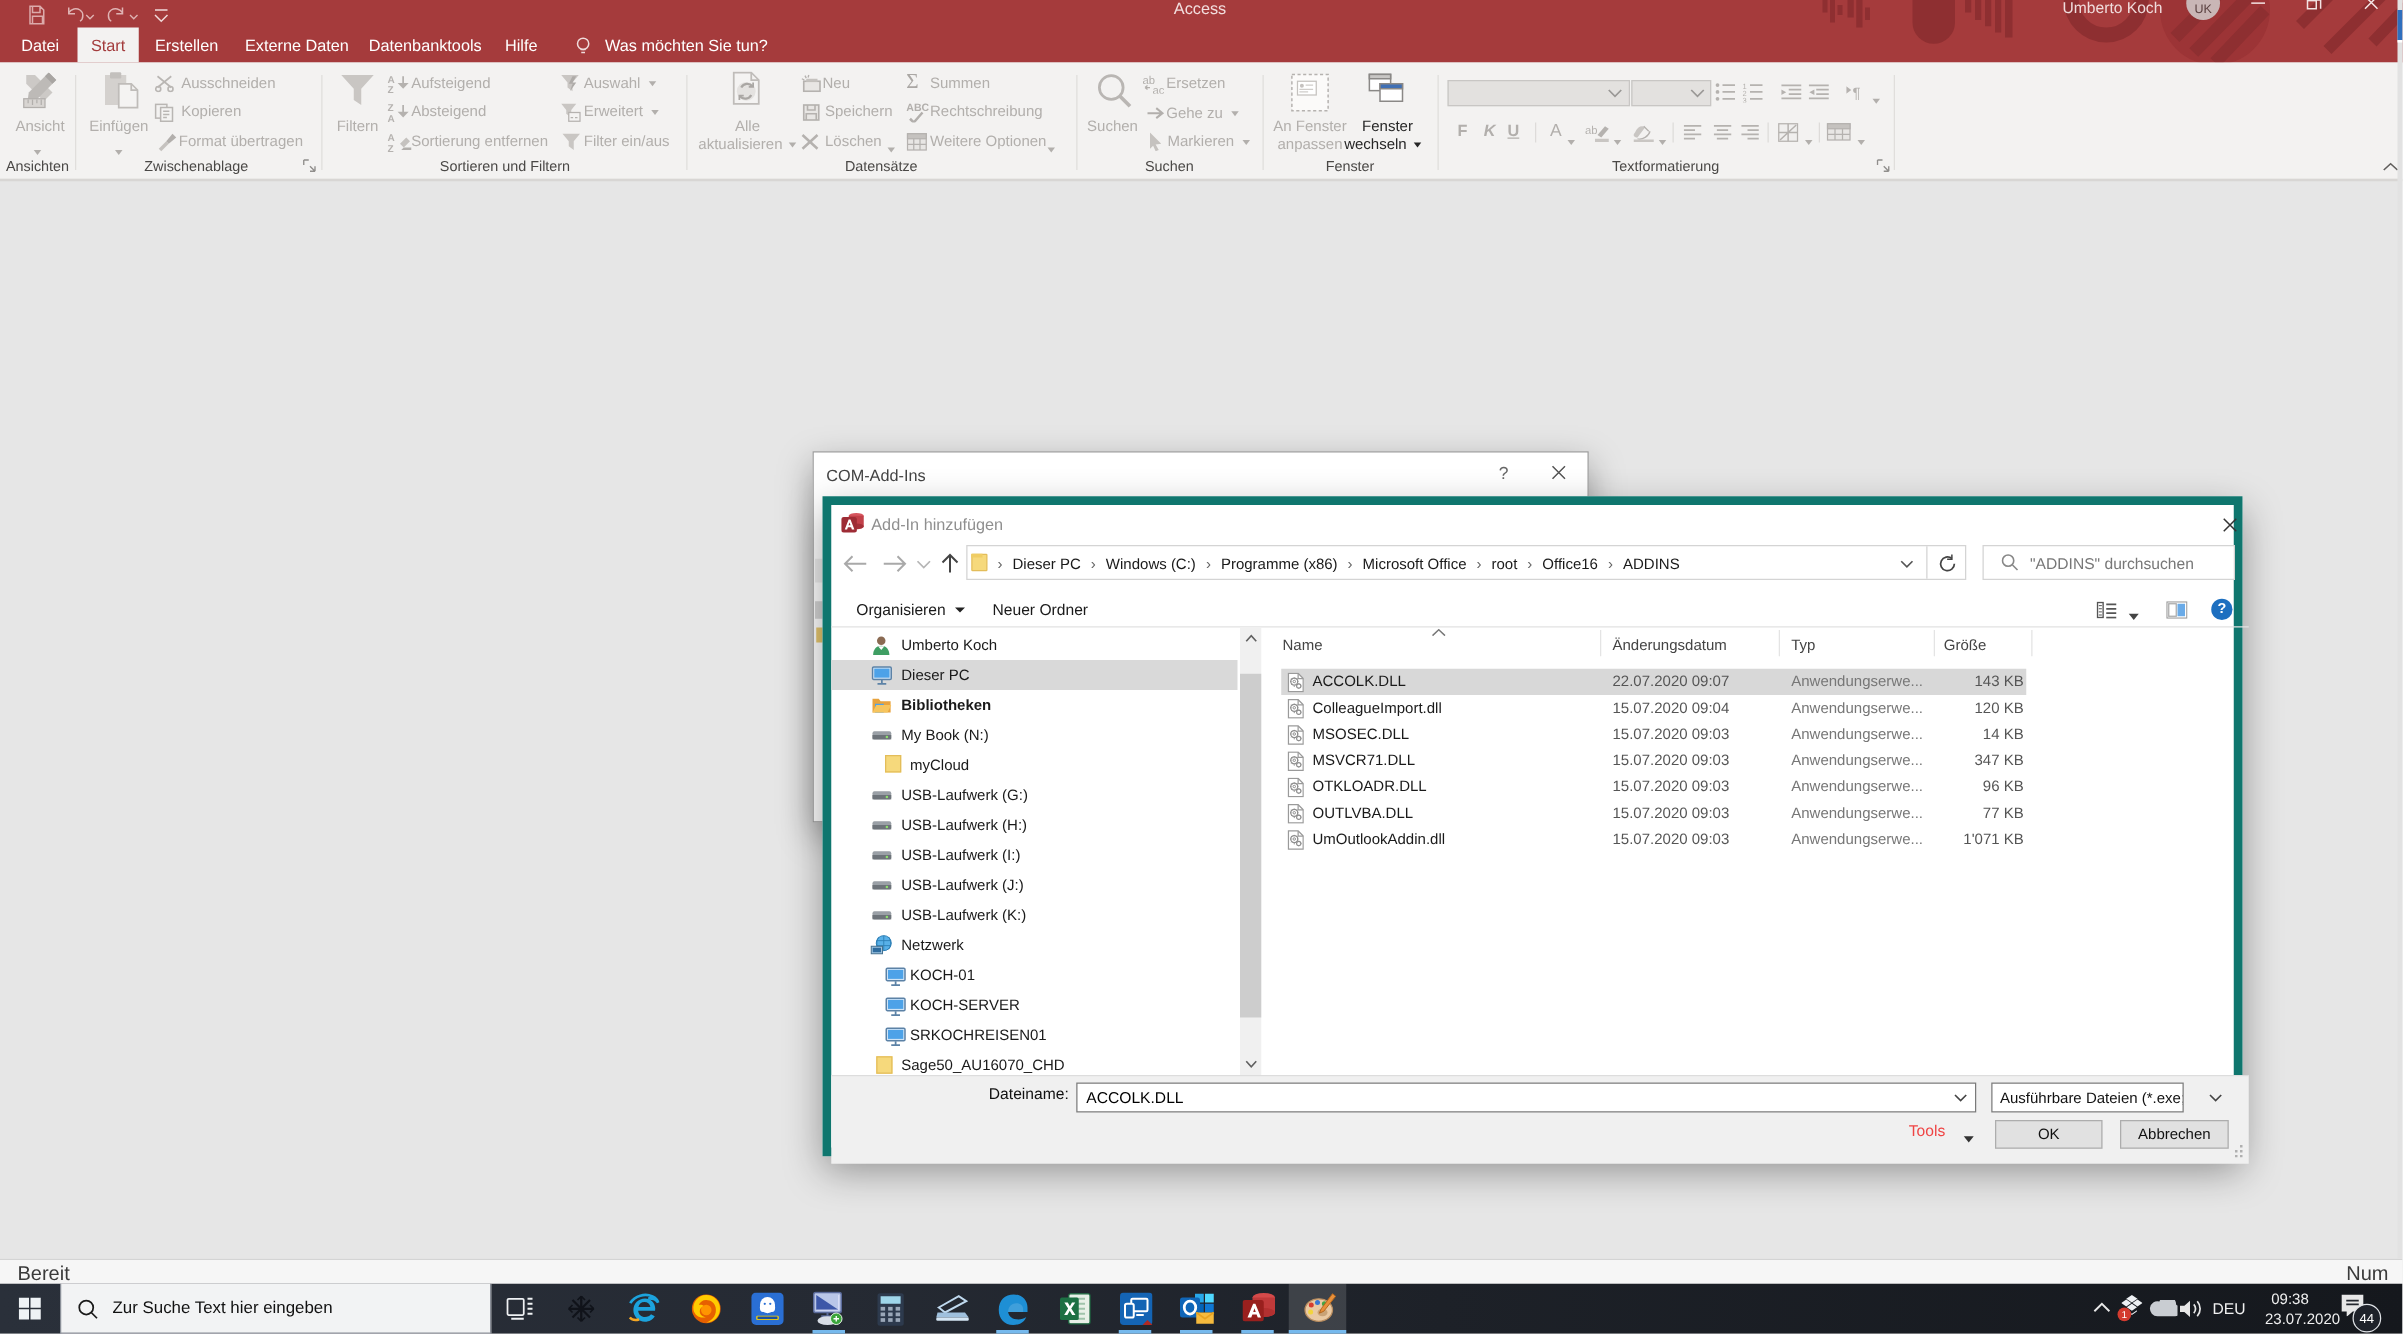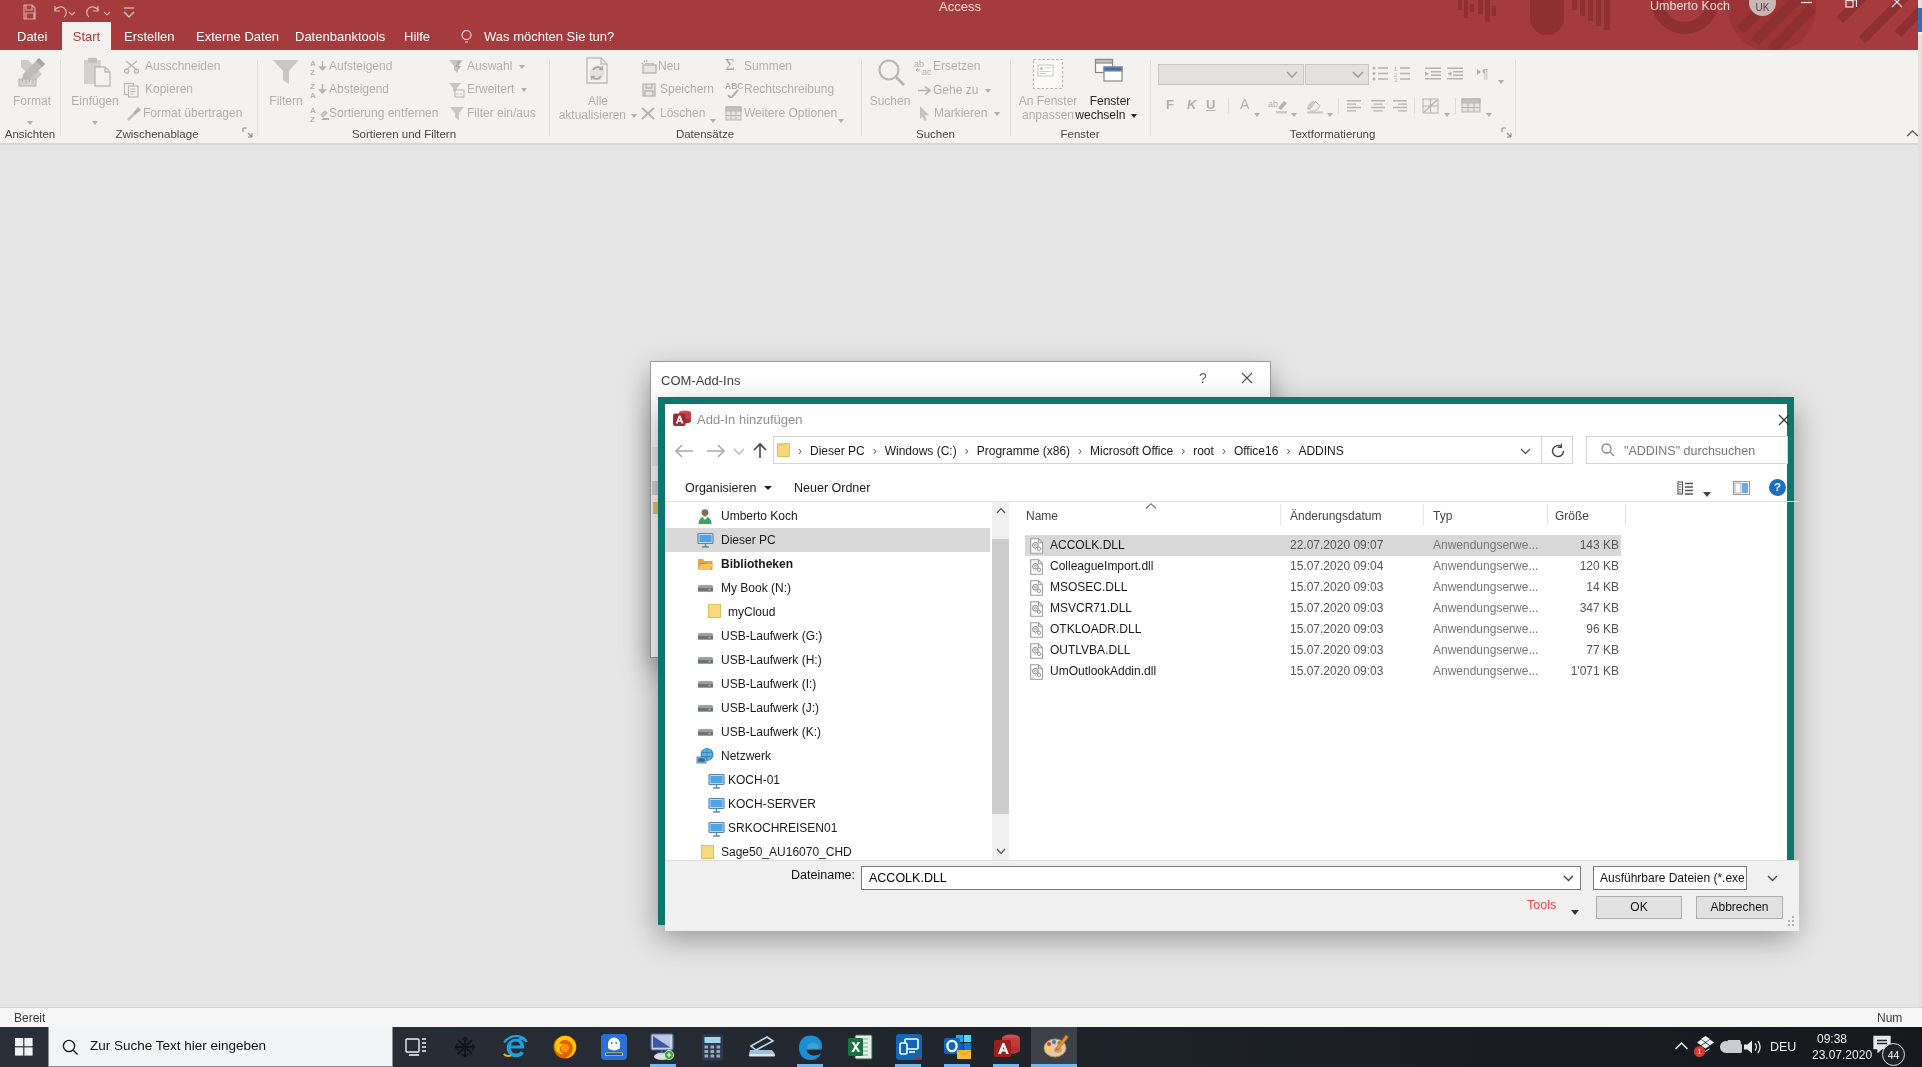--- a/index.html
+++ b/index.html
@@ -11,21 +11,21 @@
   .tab { position:absolute; top:22px; height:28px; line-height:29px; color:#fff; font-size:13px; }
   #tabStart { position:absolute; left:62px; top:22px; width:49px; height:28px; background:#f3f2f1; color:#a33b3c; text-align:center; line-height:29px; font-size:13px; }
   
   #ribbon { left:0; top:50px; width:1922px; height:93px; background:#f3f2f1; }
   .gsep { position:absolute; top:10px; width:1px; height:76px; background:#e0dedc; }
   .glabel { position:absolute; top:78px; height:12px; line-height:12px; font-size:11.5px; color:#4a4846; text-align:center; }
   .rlbl { position:absolute; font-size:12px; color:#b2afac; height:14px; line-height:14px; white-space:nowrap; }
   .blbl { position:absolute; font-size:12px; color:#b2afac; text-align:center; white-space:nowrap; }
   .caret { display:inline-block; width:0; height:0; border-left:3.5px solid transparent; border-right:3.5px solid transparent; border-top:4px solid #b2afac; vertical-align:middle; }
   
-  #statusbar { left:0; top:1007px; width:1922px; height:20px; background:#f6f6f6; border-top:1px solid #d4d4d4; font-size:12px; color:#3a3a3a; }
+  #statusbar { left:0; top:1007px; width:1922px; height:20px; background:#f6f6f6; border-top:1px solid #d4d4d4; font-size:16px; color:#3a3a3a; }
   #taskbar { left:0; top:1027px; width:1922px; height:40px; background:linear-gradient(90deg,#2a303a 0%,#252a33 35%,#1d2128 60%,#15181d 100%); }
   .runline { position:absolute; top:37px; height:3px; background:#76b9ed; }
   
   #comdlg { left:650px; top:361px; width:621px; height:297px; background:#fff; border:1px solid #9b9b9b; box-shadow:0 10px 26px rgba(0,0,0,.35); }
   #filedlg { left:658px; top:397px; width:1136px; height:528px; background:#fff; border:7px solid #0f766e; box-shadow:0 12px 30px rgba(0,0,0,.38); }
   .treerow { position:absolute; left:0; height:24px; font-size:12px; color:#1a1a1a; line-height:24px; white-space:nowrap; }
   .frow { position:absolute; font-size:12px; color:#1a1a1a; height:21px; line-height:21px; white-space:nowrap; }
   .btn { position:absolute; background:#e1e1e1; border:1px solid #adadad; font-size:12px; color:#111; text-align:center; }
 </style>
 </head>
@@ -118,21 +118,21 @@
     <div class="glabel" style="left:1152px;width:361px;">Textformatierung</div>
     <div id="ribbonicons">
 
       <svg class="abs" style="left:17px;top:8px" width="30" height="30" viewBox="0 0 30 30" fill="none">
         <path d="M4 2 l7 0 L25 16 l-7 7 L4 9 z" fill="#ccc9c6"></path>
         <path d="M22 0 l6 6 -16 16 -7 1 1 -7 z" fill="#bdbab7"></path>
         <path d="M22 0 l6 6 -3 3 -6 -6 z" fill="#a8a5a2"></path>
         <rect x="2" y="21" width="17" height="7" fill="#d8d5d2" stroke="#b2afac" stroke-width="1"></rect>
         <path d="M5.5 21.5 v3 M9 21.5 v4.5 M12.5 21.5 v3 M16 21.5 v4.5" stroke="#b2afac" stroke-width="1"></path>
       </svg>
-      <div class="blbl" style="left:4px;top:44px;width:56px;">Format</div>
+      <div class="blbl" style="left:4px;top:44px;width:56px;">Ansicht</div>
       <div class="abs" style="left:27px;top:63px;"><span class="caret"></span></div>
 
       <svg class="abs" style="left:82px;top:7px" width="32" height="34" viewBox="0 0 32 34" fill="none" stroke="#bfbcb9" stroke-width="1.4">
         <rect x="2" y="3" width="17" height="24" fill="#d4d1ce" stroke="none"></rect>
         <rect x="6" y="0.8" width="9" height="5" rx="1" fill="#c3c0bd" stroke="none"></rect>
         <path d="M13 10 h10 l5 5 v14 h-15 z" fill="#f4f3f2" stroke="#bfbcb9"></path>
         <path d="M23 10 v5 h5" fill="none"></path>
       </svg>
       <div class="blbl" style="left:66px;top:44px;width:58px;">Einfügen</div>
       <div class="abs" style="left:92px;top:63px;"><span class="caret"></span></div>

